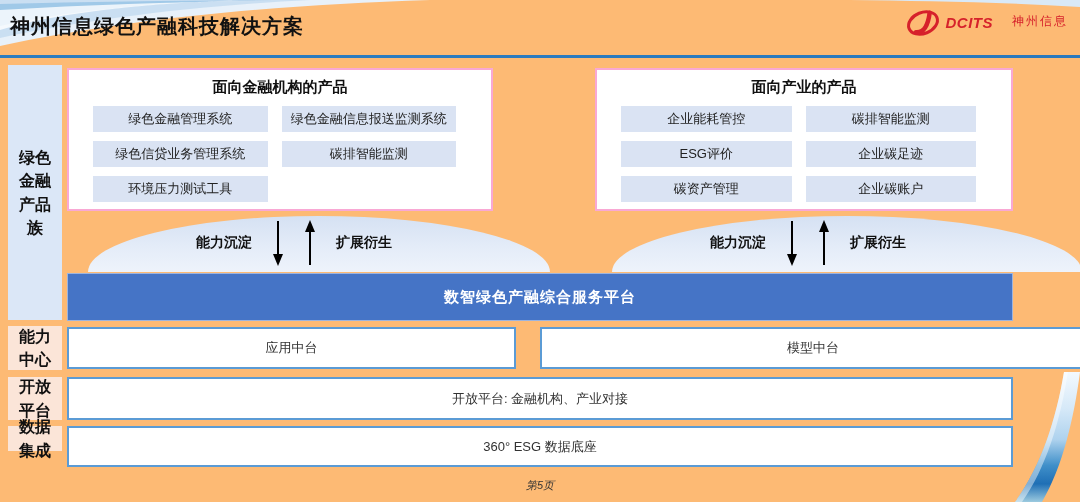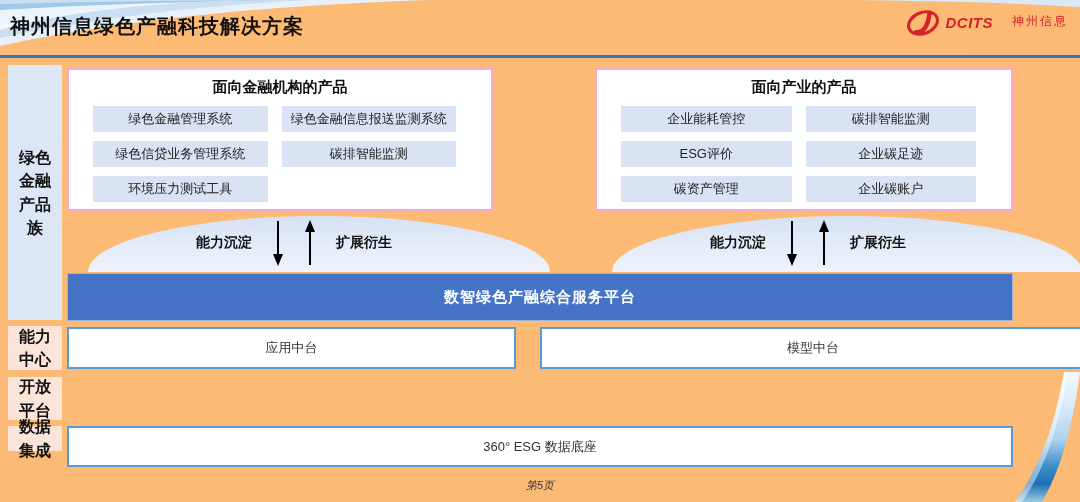--- a/index.html
+++ b/index.html
@@ -182,20 +182,23 @@
     <span class="arrow-label">扩展衍生</span>
   </div>
 
   <div class="banner">数智绿色产融综合服务平台</div>
 
   <div class="row-box row-app">
     <span>应用中台</span>
   </div>
   <div class="row-box row-model">
     <span>模型中台</span>
+  </div>
+  <div class="row-box row-open">
+    <span>开放平台: 金融机构、产业对接</span>
   </div>
   <div class="row-box row-data">
     <span>360° ESG 数据底座</span>
   </div>
 
   <div class="footer-page">第5页</div>
 
   <svg class="corner-ribbon" width="70" height="130" viewBox="0 0 70 130">
     <defs>
       <linearGradient id="ribbonGrad" x1="0" y1="0" x2="0" y2="1">

